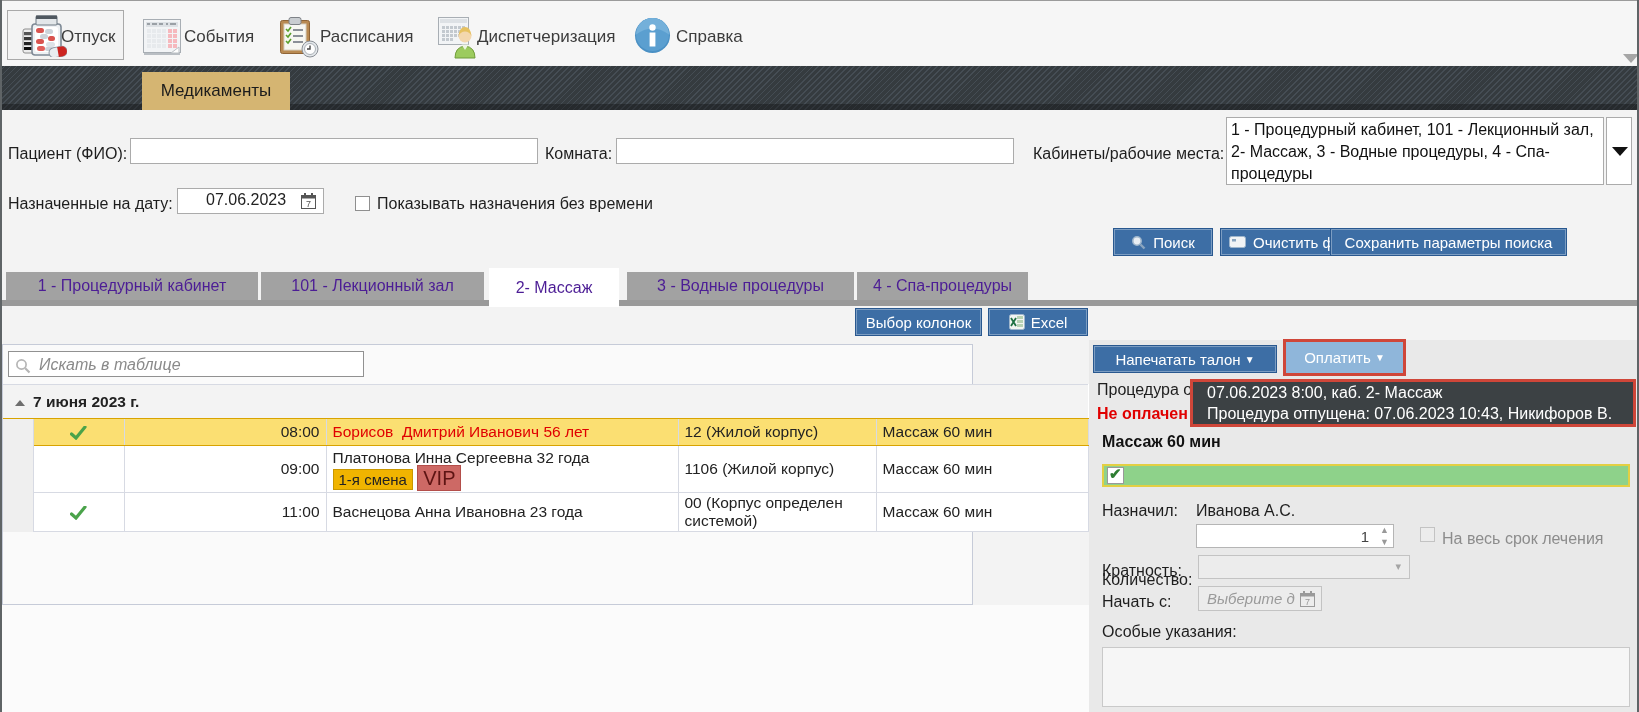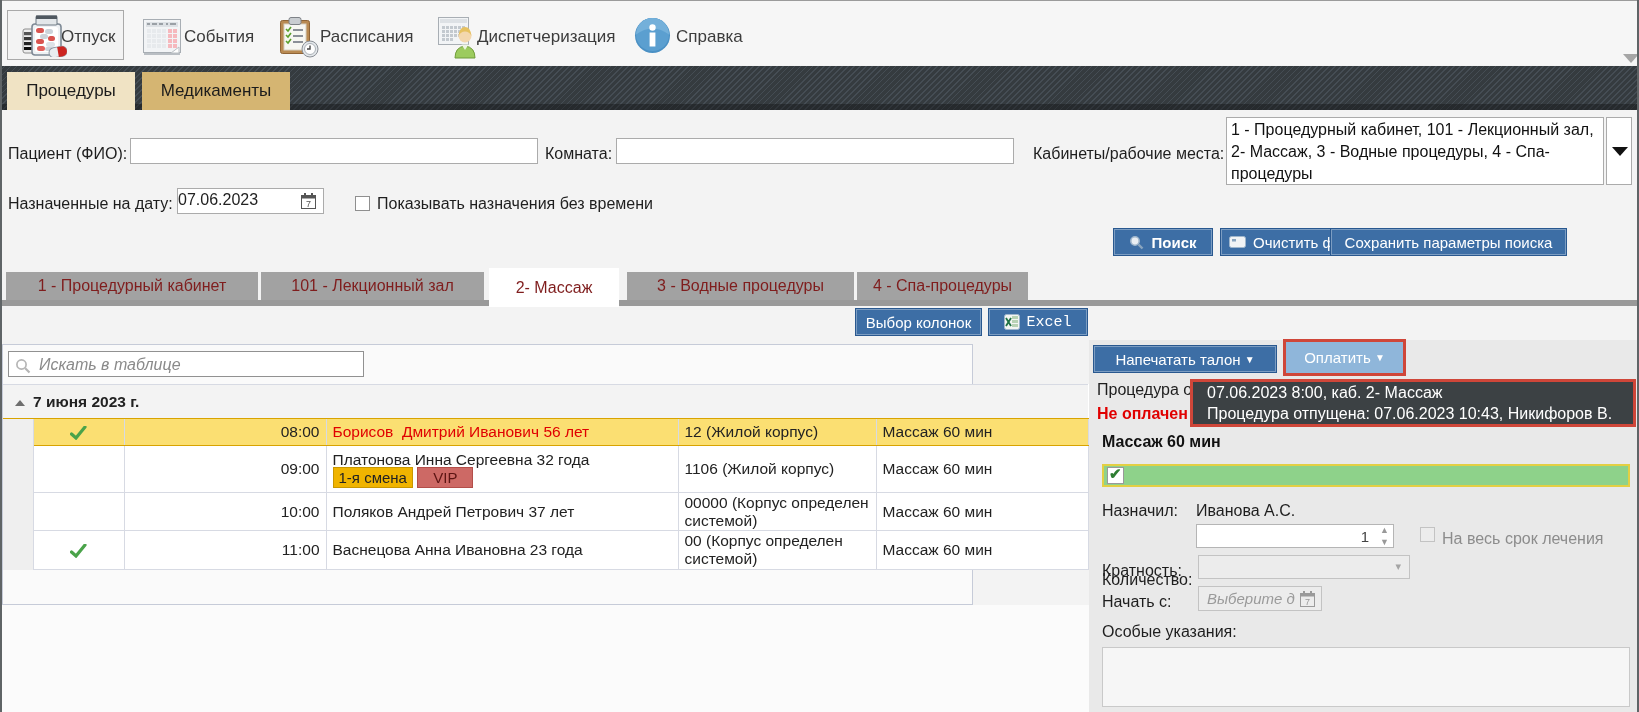--- a/index.html
+++ b/index.html
@@ -26,45 +26,45 @@
   .topTab { position:absolute; top:6px; height:38px; font-size:17px; color:#1c1c1c; display:flex; align-items:center; justify-content:center; }
   #tabProc { left:7px; width:128px; background:#f0e3c4; }
   #tabMed  { left:142px; width:148px; background:#d5b572; }
 
   
   .flabel { font-size:16px; color:#1e1e1e; }
   .tinput { background:#fff; border:1px solid #ababab; }
   #msbox { left:1226px; top:117px; width:378px; height:68px; background:#fff; border:1px solid #ababab; font-size:16px; line-height:22px; padding:1px 0 0 4px; color:#111; }
   #msarrow { left:1606px; top:117px; width:26px; height:68px; background:#fff; border:1px solid #ababab; }
   #msarrow:after { content:""; position:absolute; left:5px; top:29px; border-left:8px solid transparent; border-right:8px solid transparent; border-top:9px solid #111; }
-  #datebox { left:177px; top:188px; width:147px; height:26px; background:#fff; border:1px solid #ababab; font-size:16px; color:#222; padding:2px 0 0 0; }
+  #datebox { left:177px; top:188px; width:147px; height:26px; background:#fff; border:1px solid #ababab; font-size:16px; color:#222; padding:2px 0 0 28px; }
   .cb { background:#fff; border:1px solid #8f8f8f; width:15px; height:15px; }
 
   
   .bbtn { position:absolute; background:#3d6ea5; border:1px solid #29588f; box-shadow:inset 0 0 0 1px rgba(255,255,255,0.33); color:#fff; font-size:15px; display:flex; align-items:center; justify-content:center; }
 
   
-  .rtab { position:absolute; top:272px; height:28px; background:#a2a2a2; color:#7f1d1d; font-size:16px; display:flex; align-items:center; justify-content:center; }
+  .rtab { position:absolute; top:272px; height:28px; background:#a2a2a2; color:#4c1d95; font-size:16px; display:flex; align-items:center; justify-content:center; }
   #rtabActive { top:268px; height:39px; background:#ffffff; z-index:2; }
 
   
   #grid { left:2px; top:344px; width:971px; height:261px; border:1px solid #c6cbd8; background:#fafafa; }
   #searchbox { left:5px; top:6px; width:356px; height:26px; background:#fff; border:1px solid #919191; }
   #searchbox .ph { position:absolute; left:30px; top:4px; font-size:16px; font-style:italic; color:#8a8a8a; }
   table#tbl { position:absolute; left:0px; top:39px; border-collapse:collapse; table-layout:fixed; width:1085px; background:#fff; }
   #tbl td { border:1px solid #d7dae3; font-size:15.5px; padding:0 6px; overflow:hidden; }
   #tbl tr.hdr td { border:1px solid #cccccc; font-weight:bold; font-size:16px; color:#000; background:#fdfdfd; height:32px; }
   .funnel { float:right; margin-top:7px; }
   #tbl td.ind { background:#efefef !important; border-top:none !important; border-bottom:none !important; border-left:none !important; border-right:1px solid #d7dae3 !important; }
   .grouprow td { background:#f3f3f3 !important; border-left:none !important; border-right:none !important; font-weight:bold; font-size:16px; }
   .chk { text-align:center; }
   .chk svg { vertical-align:middle; }
   tr.yellow td { background:#fbdf72; border-top:1px solid #d8a300 !important; border-bottom:1px solid #d8a300 !important; }
   .badge1 { background:#f0b400; border:1px solid #c99700; padding:1px 5px; font-size:15px; }
-  .badgeVip { background:#cd6965; border:1px solid #b34e4a; color:#5d1413; padding:1px 15px; font-size:15px; }
+  .badgeVip { background:#cd6965; border:1px solid #b34e4a; color:#5d1413; padding:1px 5px; font-size:20px; }
   #belowGrid { left:2px; top:605px; width:1087px; height:107px; background:#fbfbfb; }
 
   
   #rpanel { left:1089px; top:340px; width:548px; height:372px; background:#e9e9e9; }
   .plabel { font-size:16px; color:#1e1e1e; }
   .dis { background:#ececec; border:1px solid #c3c3c3; color:#9a9a9a; }
 </style>
 </head>
 <body>
 <div class="abs" id="bt"></div>
@@ -196,21 +196,20 @@
     <path d="M18.5 1 a16.5 16.5 0 0 1 16.5 16.5 q-8 -6 -16.5 -6 q-8.5 0 -16.5 6 A16.5 16.5 0 0 1 18.5 1" fill="#74b0da"></path>
     <circle cx="18.5" cy="10.5" r="3.2" fill="#ffffff"></circle>
     <rect x="15.6" y="15.5" width="5.8" height="14" fill="#ffffff"></rect>
   </svg>
   <div class="abs tlabel" style="left:674px; top:26px;">Справка</div>
   <div class="abs" id="chevTop"></div>
 </div>
 
 <div class="abs" id="darkbar">
   <div class="bottom"></div>
-  <div class="topTab" id="tabProc">Процедуры</div>
   <div class="topTab" id="tabMed">Медикаменты</div>
 </div>
 
 <div class="abs flabel" style="left:8px; top:145px;">Пациент (ФИО):</div>
 <div class="abs tinput" style="left:130px; top:138px; width:408px; height:26px;"></div>
 <div class="abs flabel" style="left:545px; top:145px;">Комната:</div>
 <div class="abs tinput" style="left:616px; top:138px; width:398px; height:26px;"></div>
 <div class="abs flabel" style="left:1033px; top:145px;">Кабинеты/рабочие места:</div>
 <div class="abs" id="msbox">1 - Процедурный кабинет, 101 - Лекционный зал, 2- Массаж, 3 - Водные процедуры, 4 - Спа-процедуры</div>
 <div class="abs" id="msarrow"></div>
@@ -221,39 +220,39 @@
       <rect x="0.5" y="2.5" width="14" height="13" fill="none" stroke="#555"></rect>
       <rect x="0.5" y="2.5" width="14" height="3" fill="#555"></rect>
       <rect x="3" y="0" width="2" height="4" fill="#555"></rect>
       <rect x="10" y="0" width="2" height="4" fill="#555"></rect>
       <text x="7.5" y="13.5" font-size="9" text-anchor="middle" fill="#555" font-family="Liberation Sans">7</text>
     </svg>
 </div>
 <div class="abs cb" style="left:355px; top:196px;"></div>
 <div class="abs flabel" style="left:377px; top:195px;">Показывать назначения без времени</div>
 
-<div class="bbtn" style="left:1113px; top:228px; width:100px; height:28px;font-weight:bold;"><svg width="15" height="15" viewBox="0 0 15 15" style="margin-right:7px;">
+<div class="bbtn" style="left:1113px; top:228px; width:100px; height:28px;"><svg width="15" height="15" viewBox="0 0 15 15" style="margin-right:7px;">
       <circle cx="6" cy="6" r="4.2" fill="#e9eef3" stroke="#9fb6cc" stroke-width="1.6"></circle>
       <line x1="9.5" y1="9.5" x2="13.5" y2="13.5" stroke="#8aa5bf" stroke-width="2.4"></line>
     </svg>Поиск</div>
 <div class="bbtn" style="left:1220px; top:228px; width:163px; height:28px;"><svg width="17" height="12" viewBox="0 0 17 12" style="margin-right:7px;">
       <rect x="0.5" y="0.5" width="16" height="11" rx="2" fill="#f1f3f5" stroke="#9fb6cc"></rect>
       <rect x="3" y="3" width="4" height="2.5" fill="#8aa5bf"></rect>
     </svg>Очистить фильтр</div>
 <div class="bbtn" style="left:1330px; top:228px; width:237px; height:28px;">Сохранить параметры поиска</div>
 
 <div class="abs" style="left:2px; top:300px; width:1635px; height:6px; background:#999999;"></div>
 <div class="rtab" style="left:6px; width:252px;">1 - Процедурный кабинет</div>
 <div class="rtab" style="left:261px; width:223px;">101 - Лекционный зал</div>
 <div class="rtab" id="rtabActive" style="left:489px; width:130px;">2- Массаж</div>
 <div class="rtab" style="left:627px; width:227px;">3 - Водные процедуры</div>
 <div class="rtab" style="left:857px; width:171px;">4 - Спа-процедуры</div>
 
 <div class="bbtn" style="left:855px; top:308px; width:127px; height:28px; z-index:3;">Выбор колонок</div>
-<div class="bbtn" style="left:988px; top:308px; width:100px; height:28px; z-index:3;font-family:Liberation Mono, monospace;"><svg width="16" height="16" viewBox="0 0 16 16" style="margin-right:6px;">
+<div class="bbtn" style="left:988px; top:308px; width:100px; height:28px; z-index:3;"><svg width="16" height="16" viewBox="0 0 16 16" style="margin-right:6px;">
       <rect x="0.5" y="0.5" width="15" height="15" rx="2" fill="#f2f5f2" stroke="#9fb6cc"></rect>
       <rect x="8" y="2" width="6" height="3" fill="#b7d2b4"></rect>
       <rect x="8" y="6" width="6" height="3" fill="#b7d2b4"></rect>
       <rect x="8" y="10" width="6" height="3" fill="#b7d2b4"></rect>
       <path d="M2 4 l5 8 M7 4 l-5 8" stroke="#1f7244" stroke-width="1.8"></path>
     </svg>Excel</div>
 
 <div class="abs" id="grid">
   <div class="abs" id="searchbox">
     <svg style="position:absolute; left:6px; top:6px;" width="16" height="16" viewBox="0 0 16 16">
@@ -287,28 +286,20 @@
       <td>Массаж 60 мин</td>
     </tr>
     <tr style="height:47px;">
       <td class="ind"></td>
           <td colspan="2"></td>
       <td style="text-align:right;">09:00</td>
       <td>Платонова Инна Сергеевна 32 года<br><span class="badge1">1-я смена</span> <span class="badgeVip">VIP</span></td>
       <td>1106 (Жилой корпус)</td>
       <td>Массаж 60 мин</td>
     </tr>
-    <tr style="height:38px;">
-      <td class="ind"></td>
-          <td colspan="2"></td>
-      <td style="text-align:right;">10:00</td>
-      <td>Поляков Андрей Петрович 37 лет</td>
-      <td>00000 (Корпус определен системой)</td>
-      <td>Массаж 60 мин</td>
-    </tr>
     <tr style="height:39px;">
       <td class="ind"></td>
           <td colspan="2" class="chk"><svg width="17" height="14" viewBox="0 0 17 14">
               <path d="M1.5 8 l4.5 4 l9 -11" fill="none" stroke="#4aa34a" stroke-width="3.2" stroke-linecap="round"></path>
             </svg></td>
       <td style="text-align:right;">11:00</td>
       <td>Васнецова Анна Ивановна 23 года</td>
       <td>00 (Корпус определен системой)</td>
       <td>Массаж 60 мин</td>
     </tr>

